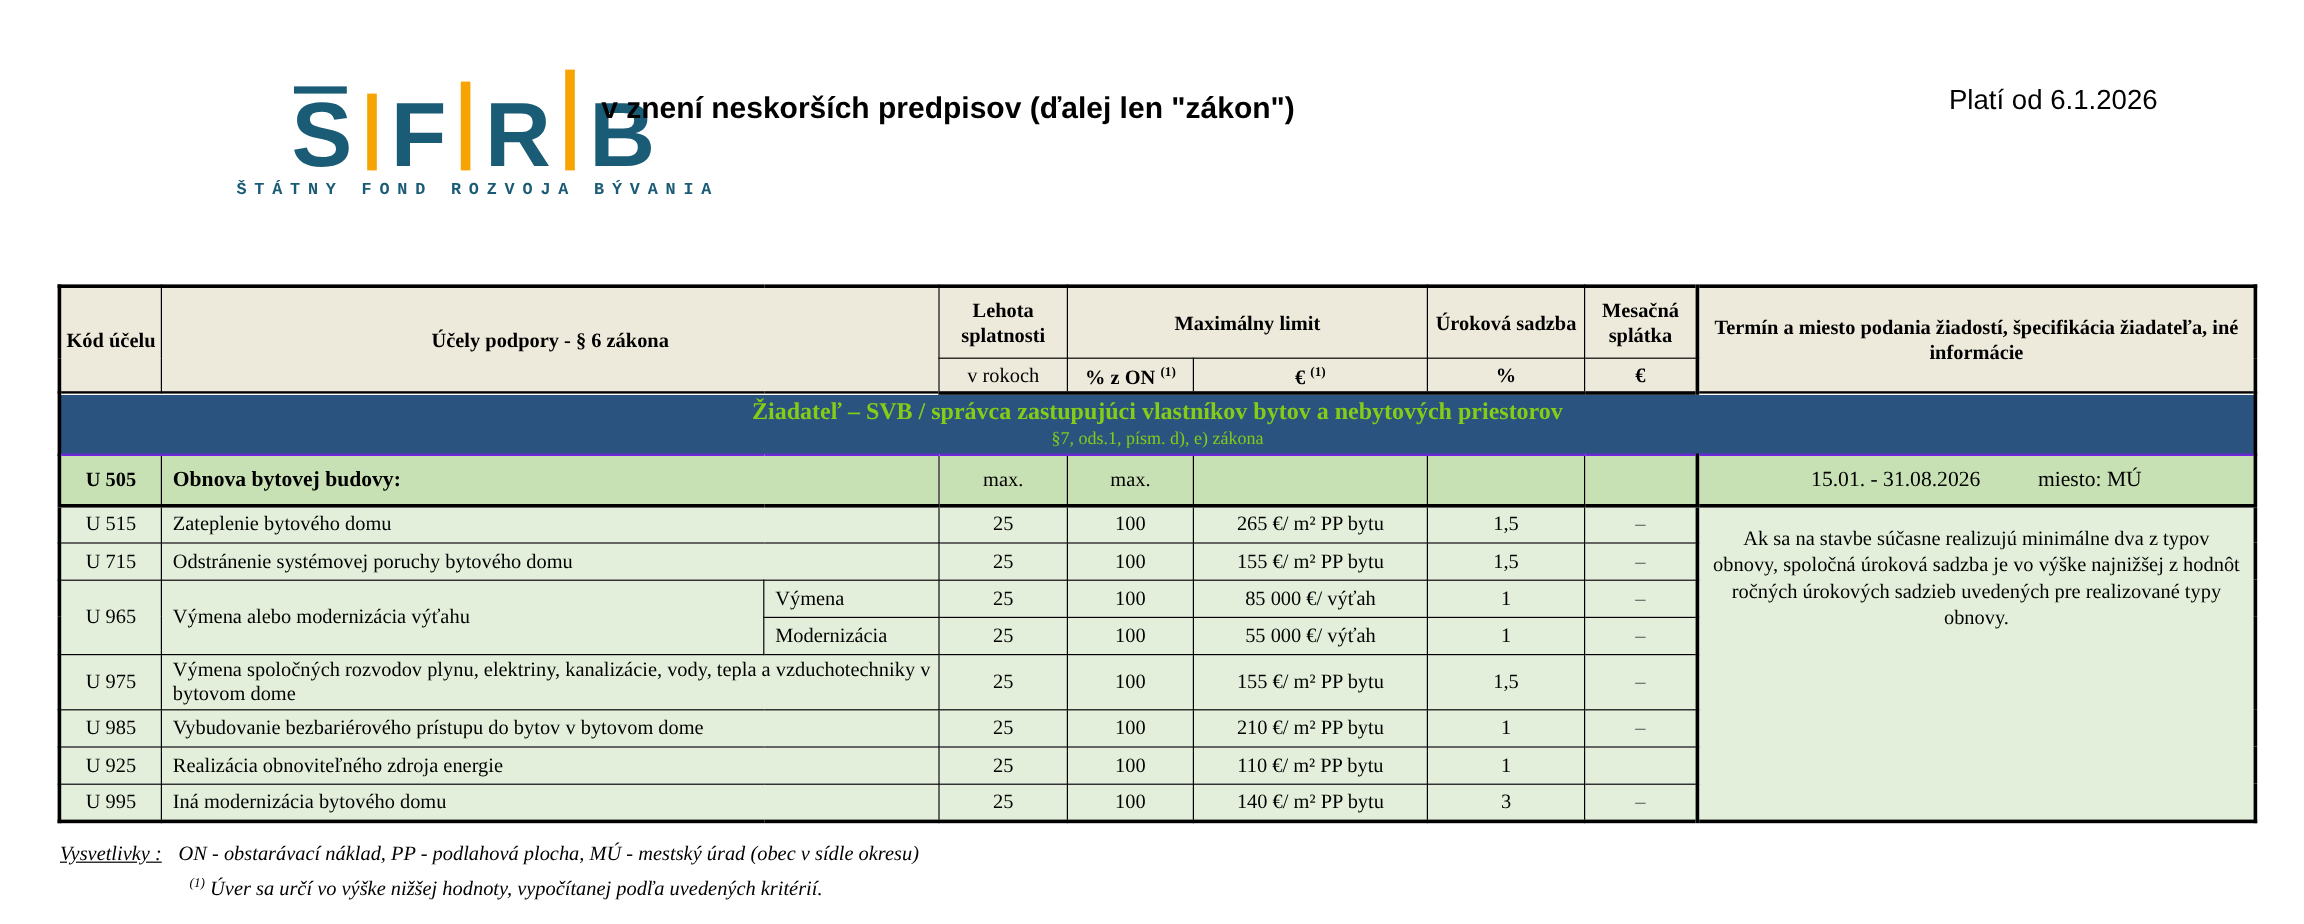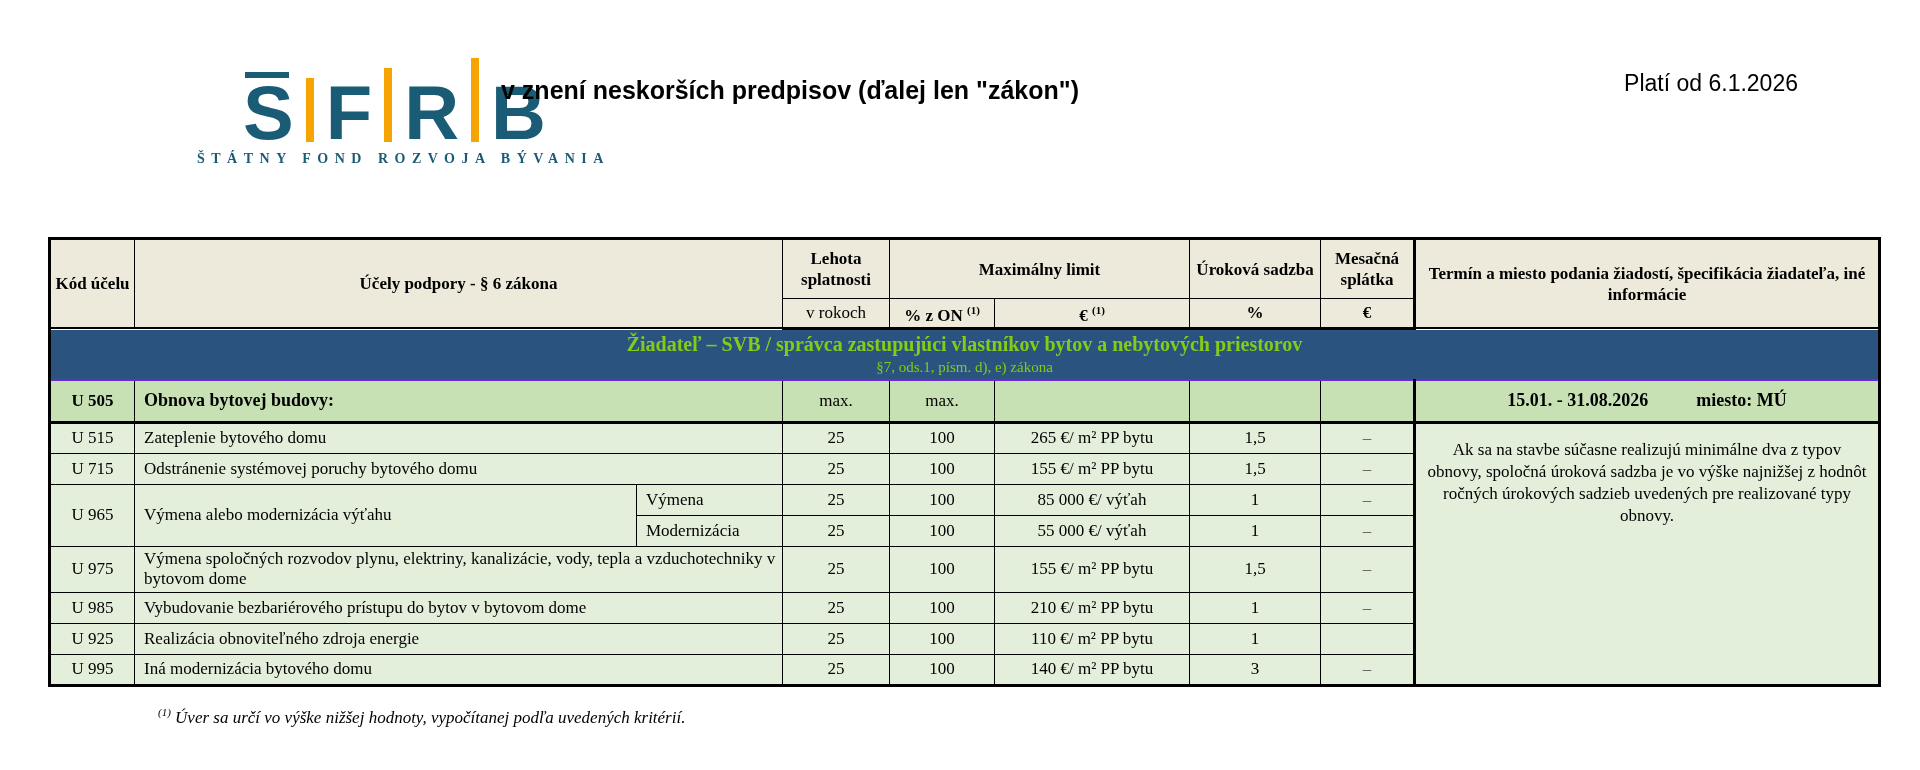--- a/index.html
+++ b/index.html
@@ -14,21 +14,21 @@
   }
 
   
   .logo{position:absolute;left:197px;top:58px;}
   .logo-row{display:flex;align-items:flex-end;margin-left:46px;color:var(--teal);}
   .logo-letter{font-family:"Liberation Sans","DejaVu Sans",sans-serif;font-weight:bold;
     font-size:76px;line-height:58px;position:relative;}
   .s-macron{position:absolute;top:-12px;left:2px;width:44px;height:6px;background:var(--teal);}
   .logo-bar{width:8px;background:var(--orange);margin:0 12px;}
   .bar-1{height:64px;} .bar-2{height:74px;} .bar-3{height:84px;}
-  .logo-sub{margin-top:9px;font-family:Liberation Serif, serif;
+  .logo-sub{margin-top:9px;font-family:Liberation Mono, monospace;
     font-weight:bold;font-size:14px;letter-spacing:6.5px;color:var(--teal);white-space:nowrap;}
 
   .title-block{position:absolute;left:420px;top:72px;width:740px;text-align:center;
     font-family:"Liberation Sans","DejaVu Sans",sans-serif;font-weight:bold;
     font-size:25px;line-height:37px;}
   .valid-from{position:absolute;top:70px;right:122px;
     font-family:"Liberation Sans","DejaVu Sans",sans-serif;font-size:23px;}
 
   
   table.main{position:absolute;left:48px;top:237px;width:1830px;border-collapse:collapse;
@@ -42,21 +42,21 @@
   sup{font-size:11px;}
 
   tr.section td{background:var(--section-blue);color:#84cc16;border-top:2px solid #000;text-align:center;}
   .sec-title{font-size:20px;font-weight:bold;line-height:26px;}
   .sec-sub{font-size:15px;line-height:20px;}
 
   tr.group td{background:var(--row-green);border-top:2px solid #6d28d9;border-bottom:3px solid #000;}
   tr.group .bold{font-weight:bold;}
   .purpose-cell{text-align:left;padding-left:9px;}
   tr.group .purpose-cell{font-size:18px;}
-  .date-cell{font-weight:bold;font-size:18px;}
+  .date-cell{font-weight:normal;font-size:18px;}
   .date-cell .gap{display:inline-block;width:48px;}
 
   tr.data td{background:var(--row-green-light);}
   .dash{color:#555;}
   .col-info-border{border-left:3px solid #000;}
   td.info-cell{background:#ffffff;vertical-align:top;text-align:center;
     padding:15px 8px;font-size:17px;line-height:22px;}
 
   
   .footnotes{position:absolute;left:50px;top:700px;font-style:italic;font-size:17px;line-height:24px;}
@@ -215,17 +215,20 @@
       <td>25</td>
       <td>100</td>
       <td>140 €/ m² PP bytu</td>
       <td>3</td>
       <td class="dash">–</td>
     </tr>
   </tbody>
 </table>
 
 <div class="footnotes">
+  <div class="foot-line1">
+    <span class="foot-label">Vysvetlivky :</span><span class="foot-text">ON - obstarávací náklad, PP - podlahová plocha, MÚ - mestský úrad (obec v sídle okresu)</span>
+  </div>
   <div class="foot-line2">
     <sup>(1)</sup>
     <span>Úver sa určí vo výške nižšej hodnoty, vypočítanej podľa uvedených kritérií.</span>
   </div>
 </div>
 
 </body></html>

